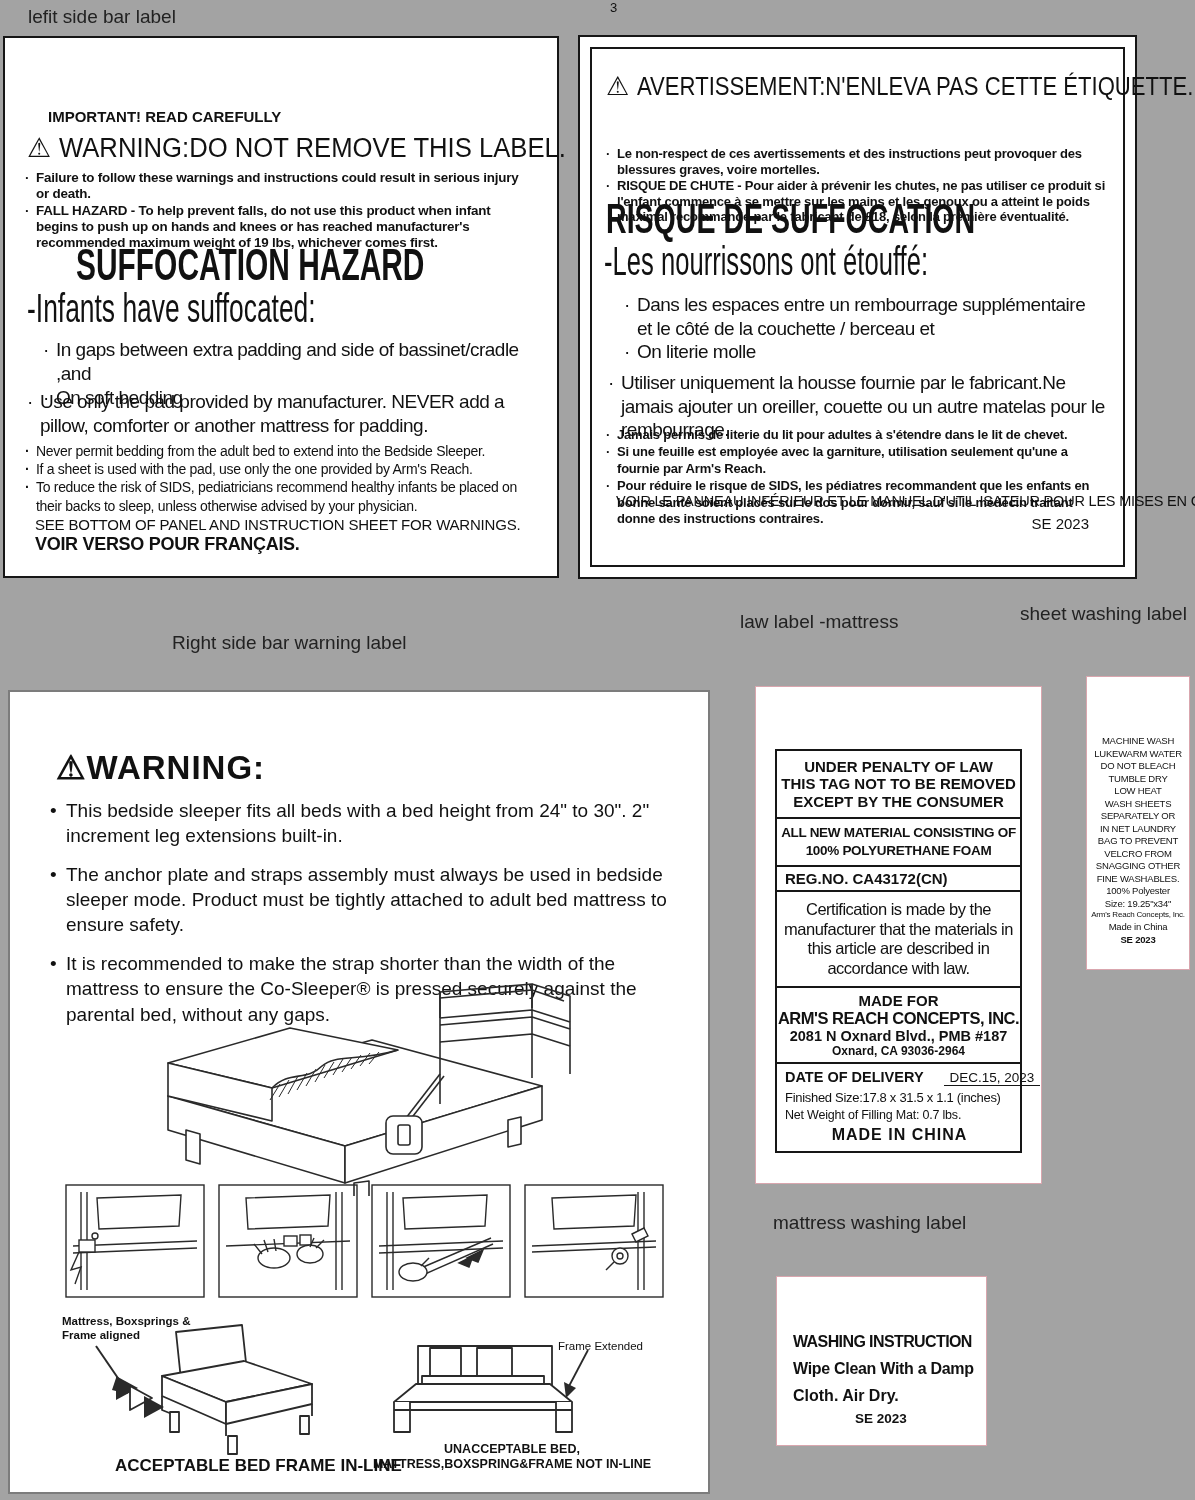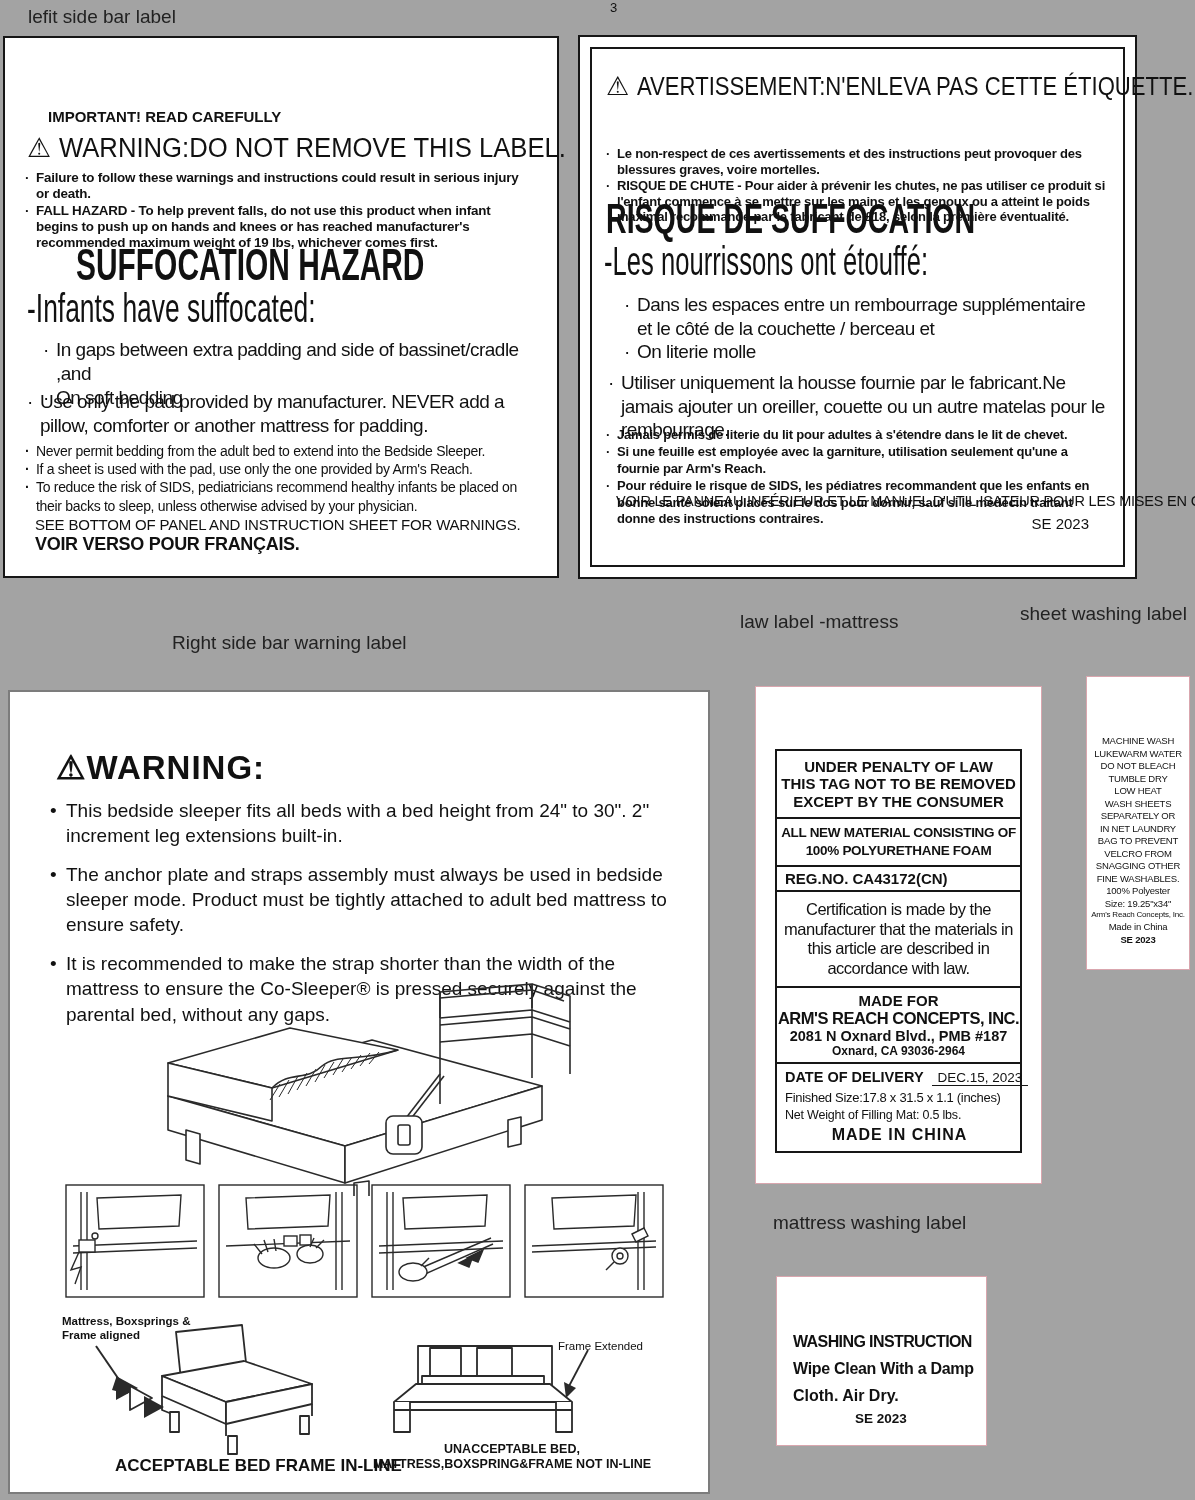--- a/index.html
+++ b/index.html
@@ -258,26 +258,26 @@
       </div>
       <div class="bold nw" style="border-bottom:2px solid #161616;padding:3px 0 3px 8px;font-size:15px;">REG.NO.  CA43172(CN)</div>
       <div class="ctr" style="border-bottom:2px solid #161616;padding:8px 6px;font-size:16.5px;line-height:1.18;letter-spacing:-0.5px;">Certification is made by the manufacturer that the materials in this article are described in accordance with law.</div>
       <div class="ctr bold" style="border-bottom:2px solid #161616;padding:4px 0;">
         <div style="font-size:15px;">MADE FOR</div>
         <div class="nw" style="font-size:16.5px;letter-spacing:-0.5px;">ARM'S REACH CONCEPTS, INC.</div>
         <div style="font-size:14.5px;">2081 N Oxnard Blvd., PMB #187</div>
         <div style="font-size:12px;">Oxnard, CA 93036-2964</div>
       </div>
       <div style="padding:5px 6px 7px 8px;">
-        <div style="display:flex;align-items:baseline;gap:8px;">
+        <div style="display:flex;align-items:baseline;gap:20px;">
           <span class="bold nw" style="font-size:14.5px;">DATE OF DELIVERY</span>
           <span class="nw" style="font-size:13.5px;border-bottom:1.5px solid #161616;padding:0 6px;">DEC.15, 2023</span>
         </div>
         <div class="nw" style="font-size:13px;margin-top:4px;letter-spacing:-0.3px;">Finished Size:17.8 x 31.5 x 1.1 (inches)</div>
-        <div class="nw" style="font-size:12.5px;margin-top:3px;letter-spacing:-0.2px;">Net Weight of Filling Mat: 0.5 lbs.</div>
+        <div class="nw" style="font-size:12.5px;margin-top:3px;letter-spacing:-0.2px;">Net Weight of Filling Mat: 0.7 lbs.</div>
         <div class="ctr bold" style="font-size:16px;margin-top:4px;letter-spacing:1px;">MADE IN CHINA</div>
       </div>
     </div>
   </div>
 
   <div class="abs pinkbox ctr" style="left:1086px;top:676px;width:102px;height:292px;">
     <div style="margin-top:58px;font-size:9.5px;line-height:1.32;letter-spacing:-0.2px;">
       <div>MACHINE WASH</div>
       <div>LUKEWARM WATER</div>
       <div>DO NOT BLEACH</div>

